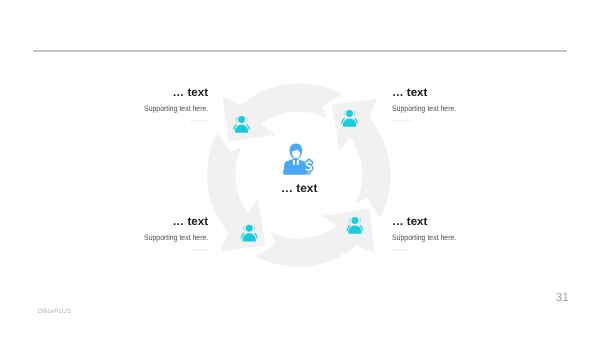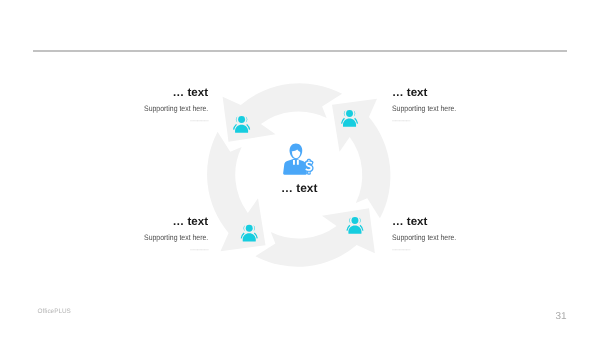--- a/index.html
+++ b/index.html
@@ -12,21 +12,21 @@
 
   .blk{position:absolute;white-space:nowrap;}
   .blk .title{position:absolute;font-size:11.6px;font-weight:bold;color:#1a1a1a;line-height:12px;}
   .blk .sub{position:absolute;font-size:7.9px;color:#4d4d4d;line-height:9px;transform:scaleX(0.877);}
   .blk .tiny{position:absolute;font-size:4.2px;color:#c4c4c4;line-height:4px;letter-spacing:-0.6px;}
   .blk.right .title,.blk.right .sub,.blk.right .tiny{right:0;transform-origin:100% 0;}
   .blk.left  .title,.blk.left  .sub,.blk.left  .tiny{left:0;transform-origin:0 0;}
 
   .ctext{position:absolute;font-size:11.9px;font-weight:bold;color:#1a1a1a;white-space:nowrap;}
   .foot-left{position:absolute;left:37.6px;top:307.6px;font-size:6.4px;color:#b4b4b4;letter-spacing:0px;}
-  .foot-right{position:absolute;left:555.5px;top:311px;font-size:10px;color:#a9a9a9;}
+  .foot-right{position:absolute;left:555.5px;top:290px;font-size:12px;color:#a9a9a9;}
 </style>
 </head>
 <body>
 
 <div class="slide">
   <div class="divider"></div>
 
   <svg class="diagram" viewBox="0 0 600 337" xmlns="http://www.w3.org/2000/svg">
     <defs>
       <g id="people-icon">

